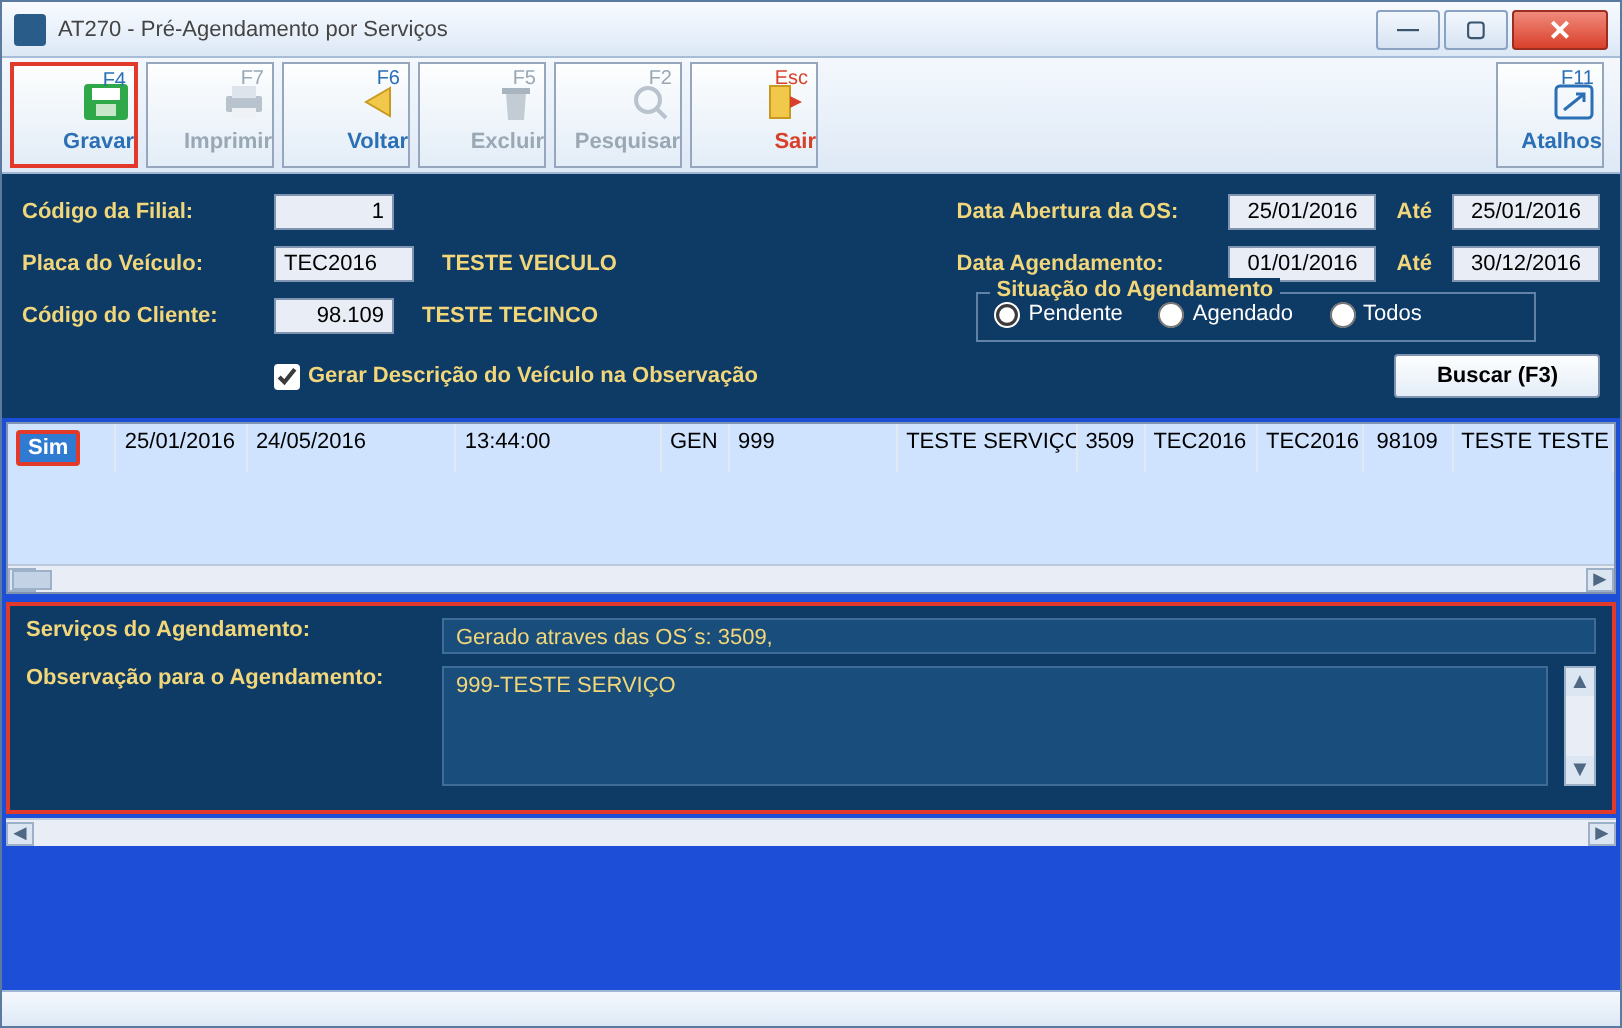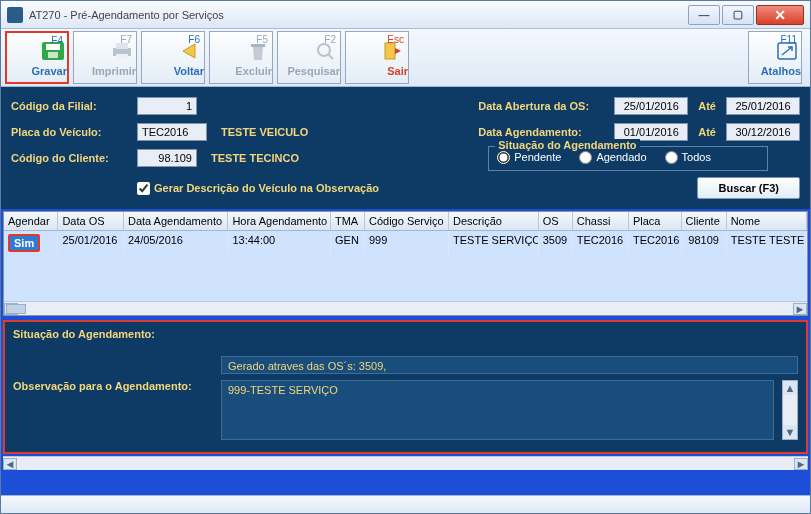--- a/index.html
+++ b/index.html
@@ -62,21 +62,21 @@
   .grid-scroll .thumb { position:absolute; left:2px; top:2px; width:20px; height:10px; background:#c3d2e4; border:1px solid #9cb0c8; }
   .grid-scroll .arrow { position:absolute; top:1px; width:14px; height:12px; background:#dbe6f2; border:1px solid #9cb0c8; display:flex; align-items:center; justify-content:center; color:#4f6884; }
   .grid-scroll .arrow.l { left:0; }
   .grid-scroll .arrow.r { right:0; }
 
   
   .bottom-panel { background:#0e3a66; color:#fff; padding:8px 10px; margin:4px 2px 0 2px; position:relative; }
   .bottom-panel.hl { outline:2px solid #e13a2a; outline-offset:-2px; }
   .bp-row { display:flex; align-items:flex-start; gap:8px; margin-bottom:6px; }
   .bp-lab { color:#f2d77a; font-weight:bold; width:200px; }
-  .bp-field { background:#194d7c; border:1px solid #3f6c96; color:#f2d77a; padding:3px 6px; flex:1; height:18px;margin-top:28px; }
+  .bp-field { background:#194d7c; border:1px solid #3f6c96; color:#f2d77a; padding:3px 6px; flex:1; height:18px; }
   .bp-textarea { background:#194d7c; border:1px solid #3f6c96; color:#f2d77a; padding:3px 6px; flex:1; height:60px; }
   .vscroll { width:16px; background:#e9eef6; border:1px solid #9cb0c8; align-self:stretch; display:flex; flex-direction:column; justify-content:space-between; }
   .vscroll .arr { height:14px; display:flex; align-items:center; justify-content:center; color:#4f6884; background:#dbe6f2; }
 
   .statusbar { height:18px; background:linear-gradient(#f4f8fd,#dee9f6); border-top:1px solid #9fb7d4; margin-top:auto; }
 
   
   .c0{width:58px}.c1{width:70px}.c2{width:112px}.c3{width:110px}.c4{width:36px}.c5{width:90px}.c6{width:96px}.c7{width:36px}.c8{width:60px}.c9{width:56px}.c10{width:48px}.c11{width:86px}
 
   .form-flex { display:flex; gap:30px; }
@@ -236,34 +236,20 @@
           </div>
         </div>
         <div class="row" style="justify-content:flex-end; margin-top:4px;">
           <button class="btn">Buscar (F3)</button>
         </div>
       </div>
     </div>
   </div>
 
   <div class="grid-wrap">
-    <div class="grid-head">
-      <div class="gh c0">Agendar</div>
-      <div class="gh c1">Data OS</div>
-      <div class="gh c2">Data Agendamento</div>
-      <div class="gh c3">Hora Agendamento</div>
-      <div class="gh c4">TMA</div>
-      <div class="gh c5">Código Serviço</div>
-      <div class="gh c6">Descrição</div>
-      <div class="gh c7">OS</div>
-      <div class="gh c8">Chassi</div>
-      <div class="gh c9">Placa</div>
-      <div class="gh c10">Cliente</div>
-      <div class="gh c11">Nome</div>
-    </div>
     <div class="grid-body">
       <div class="grid-row sel">
         <div class="gc c0"><span class="cell-agendar">Sim</span></div>
         <div class="gc c1">25/01/2016</div>
         <div class="gc c2">24/05/2016</div>
         <div class="gc c3">13:44:00</div>
         <div class="gc c4">GEN</div>
         <div class="gc c5">999</div>
         <div class="gc c6">TESTE SERVIÇO</div>
         <div class="gc c7">3509</div>
@@ -275,21 +261,21 @@
     </div>
     <div class="grid-scroll">
       <div class="arrow l">◄</div>
       <div class="thumb"></div>
       <div class="arrow r">►</div>
     </div>
   </div>
 
   <div class="bottom-panel hl">
     <div class="bp-row">
-      <span class="bp-lab">Situação do Agendamento:</span>
+      <span class="bp-lab">Serviços do Agendamento:</span>
       <div class="bp-field">Gerado atraves das OS´s: 3509,</div>
     </div>
     <div class="bp-row">
       <span class="bp-lab">Observação para o Agendamento:</span>
       <div class="bp-textarea">999-TESTE SERVIÇO</div>
       <div class="vscroll">
         <div class="arr">▲</div>
         <div class="arr">▼</div>
       </div>
     </div>

